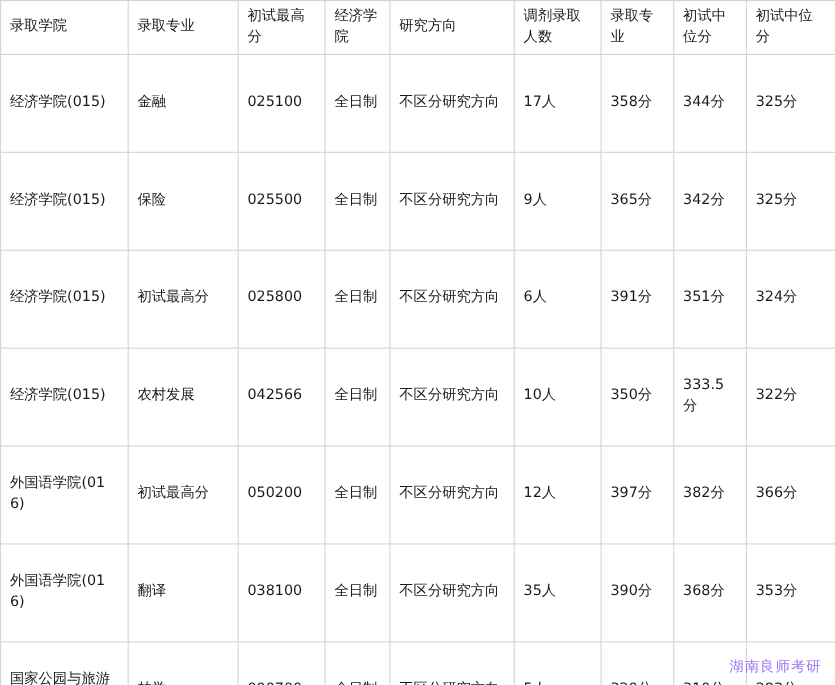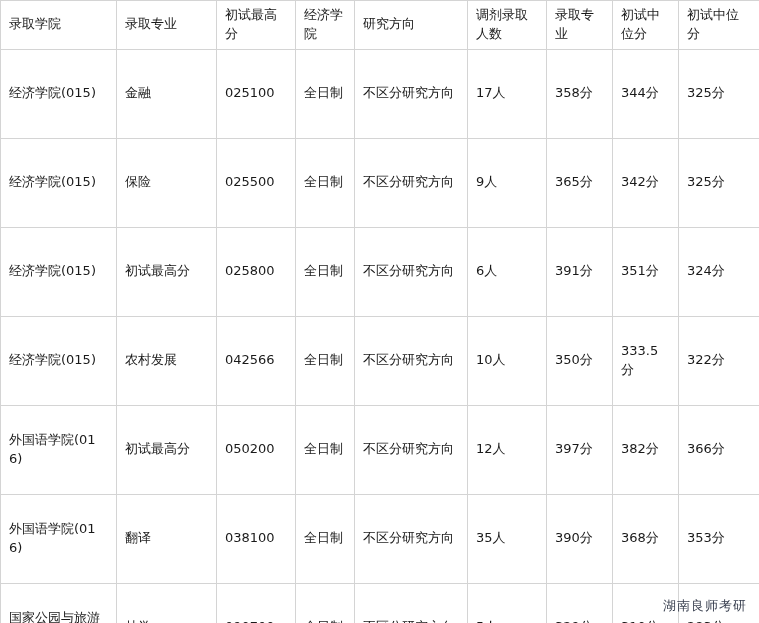--- a/index.html
+++ b/index.html
@@ -58,21 +58,21 @@
     height: 76px;
   }
   #admissions-table tbody td {
     height: 76px;
   }
   .watermark {
     position: absolute;
     right: 12px;
     bottom: 8px;
     font-size: 13px;
-    color: #0f172a;
+    color: #8b5cf6;
     letter-spacing: 1px;
     opacity: 0.85;
     pointer-events: none;
     white-space: nowrap;
     margin-top: 44px;
   }
 </style>
 </head>
 <body>
 

